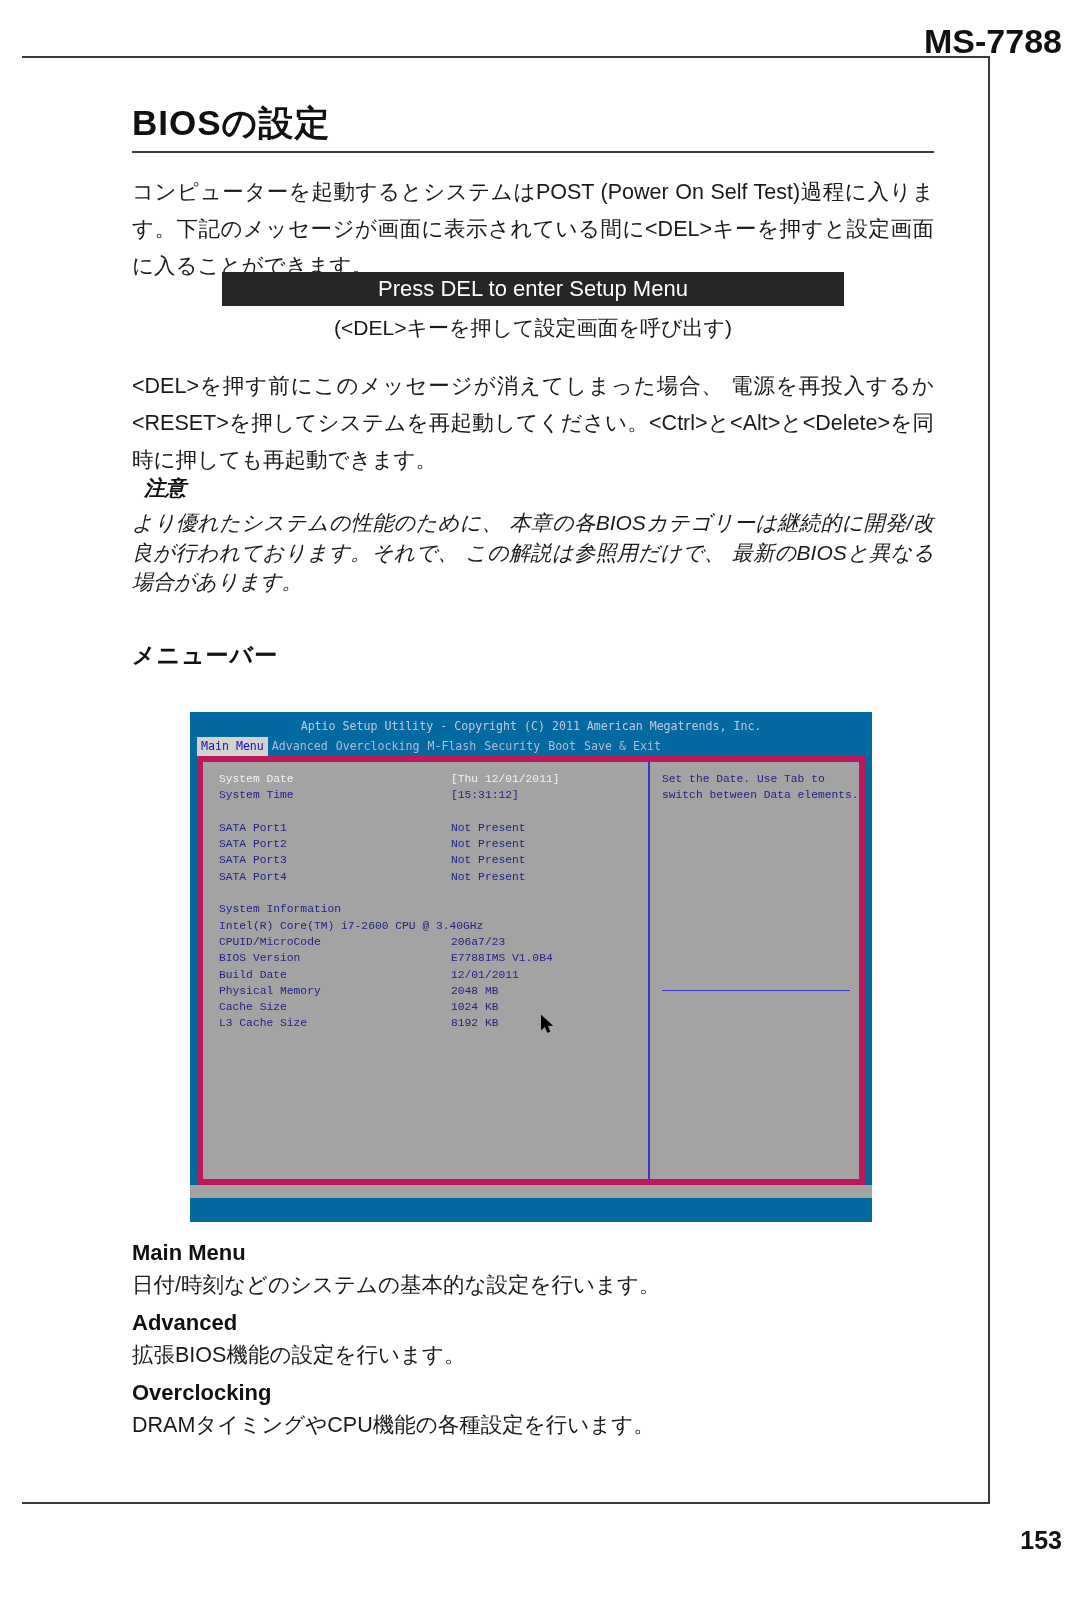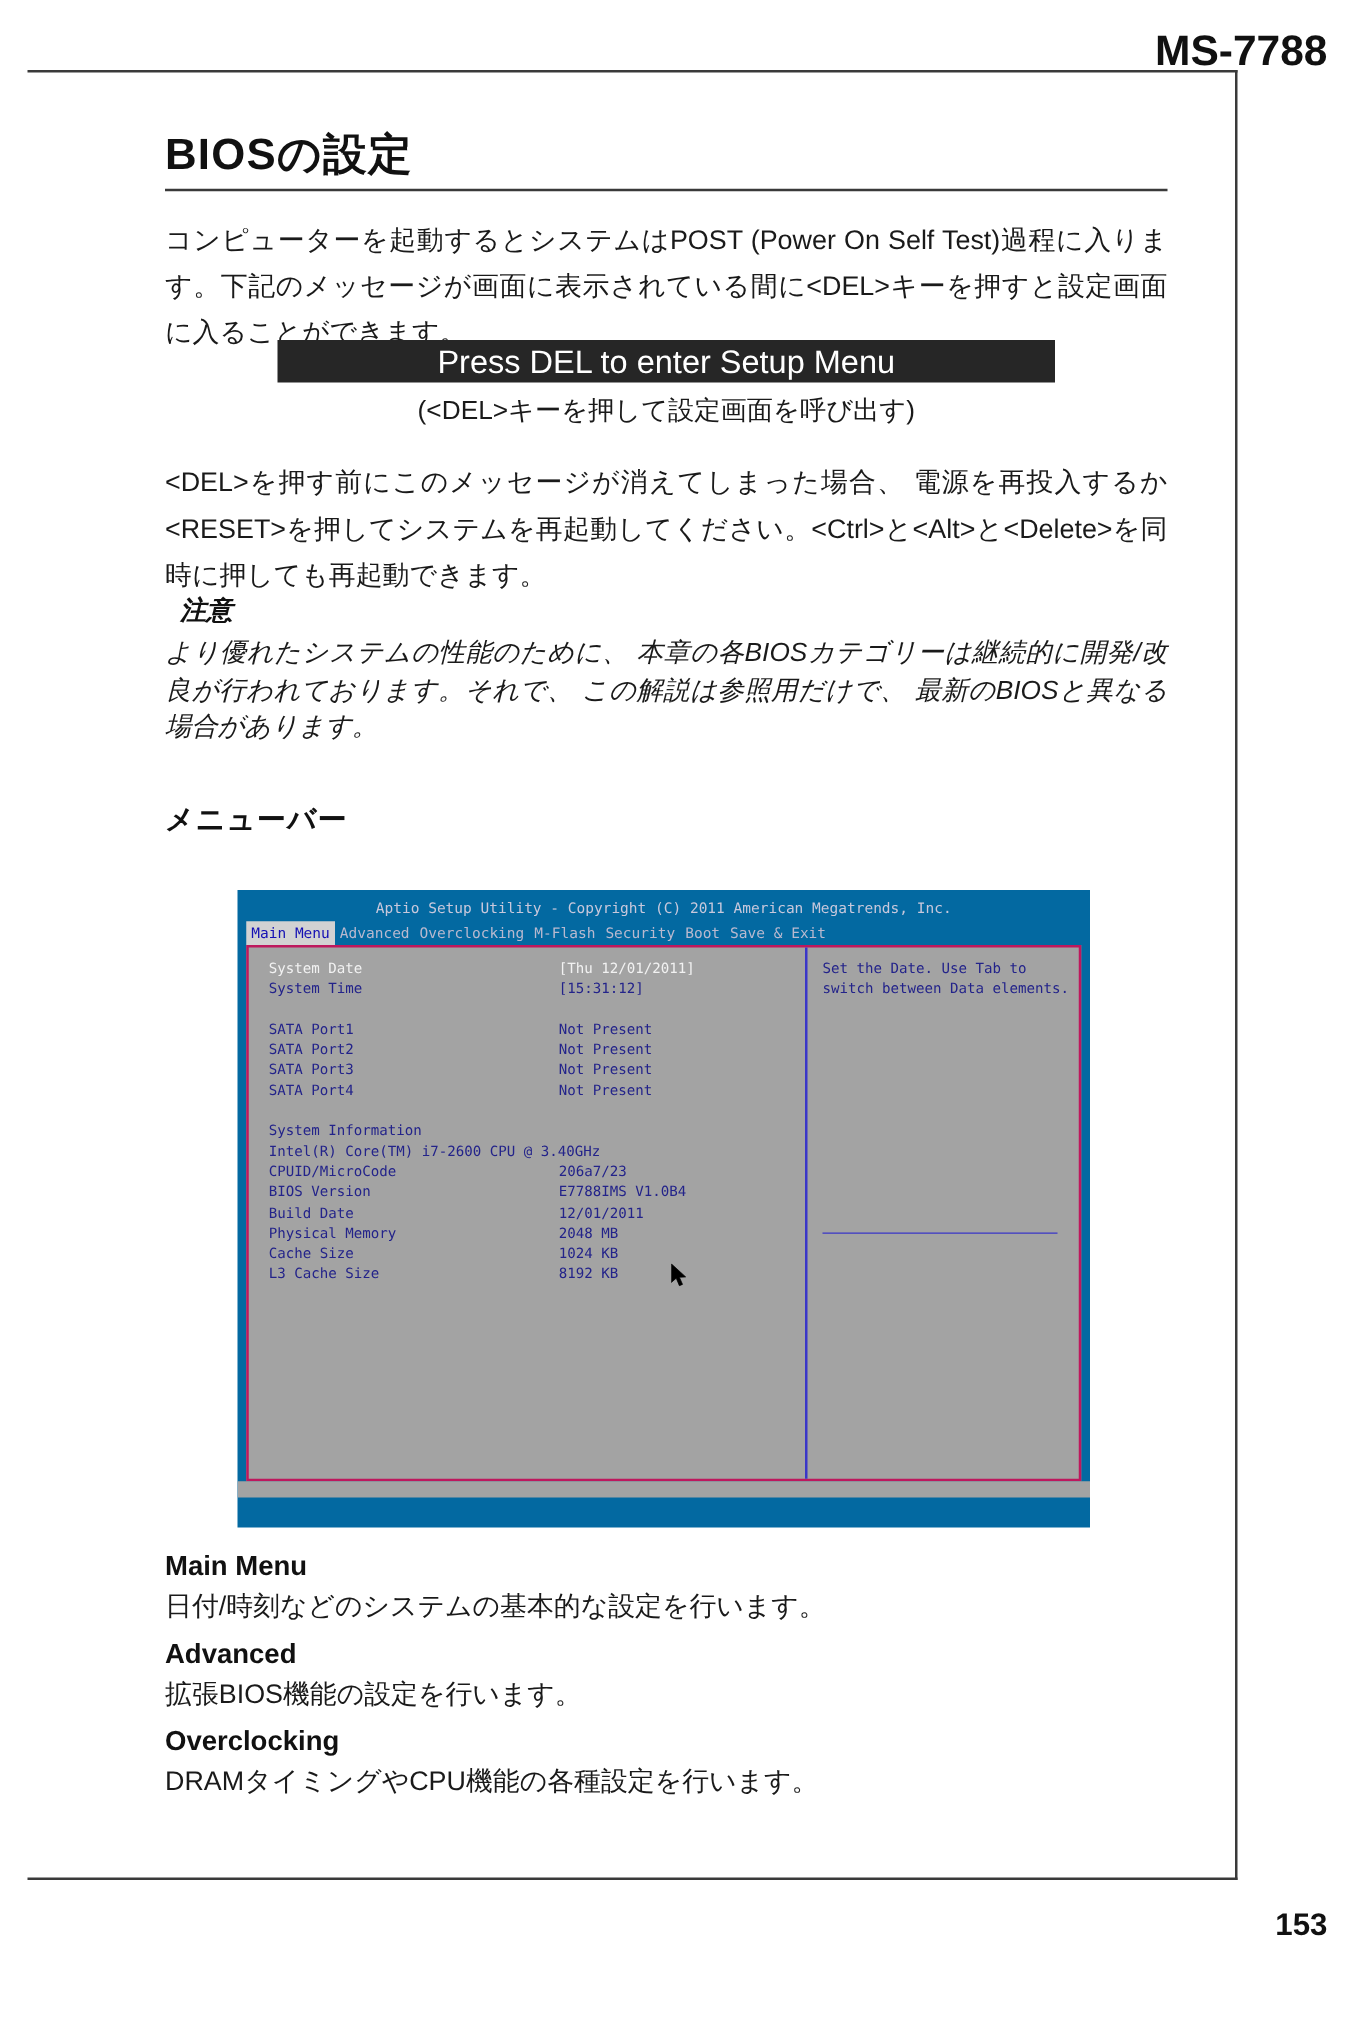--- a/index.html
+++ b/index.html
@@ -94,21 +94,21 @@
   .para.restart { top: 368px; }
 
   .banner {
     position: absolute;
     left: 222px;
     top: 272px;
     width: 622px;
     height: 34px;
     background: #262626;
     color: #ffffff;
-    font-size: 26px;
+    font-size: 22px;
     line-height: 34px;
     text-align: center;
   }
   .banner-caption {
     position: absolute;
     left: 132px;
     top: 314px;
     width: 802px;
     text-align: center;
     font-size: 21px;
@@ -188,23 +188,24 @@
     color: #1410b4;
   }
 
   .bios-body {
     position: absolute;
     left: 7px;
     top: 44px;
     width: 668px;
     height: 429px;
     background: #a3a3a3;
-    border: 2px solid #be185d;
+    border: 6px solid #be185d;
     box-sizing: border-box;
     display: flex;
+    font-family: Liberation Mono, monospace;
   }
   .bios-left {
     width: 447px;
     border-right: 2px solid #3a36c8;
     box-sizing: border-box;
     position: relative;
     padding: 9px 0 0 16px;
   }
   .bios-right {
     flex: 1;

